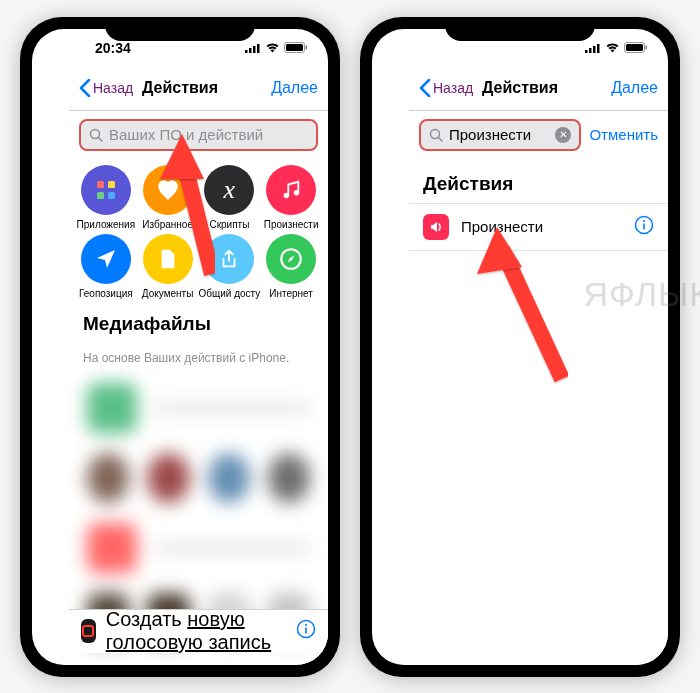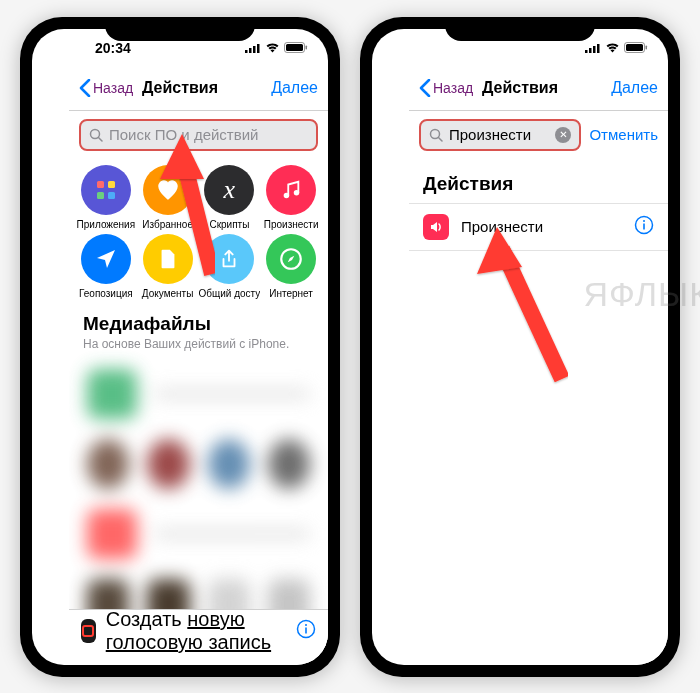--- a/index.html
+++ b/index.html
@@ -106,21 +106,21 @@
   .cat-row { display: flex; justify-content: space-around; margin-bottom: 4px;}
   .cat-item { width: 68px; text-align: center; }
   .cat-icon {
     width: 50px; height: 50px; border-radius: 50%; margin: 0 auto 4px;
     display: flex; align-items: center; justify-content: center;
     color: #fff; font-size: 22px;
   }
   .cat-label { font-size: 10px; color: #000; white-space: nowrap; overflow:hidden;}
   .sec-header { padding: 10px 14px 2px; }
   .sec-title { font-size: 19px; font-weight: 700; }
-  .sec-sub { font-size: 12px; color: #8e8e93; margin-top: 2px;}
+  .sec-sub { font-size: 12px; color: #8e8e93; margin-top: 16px;}
   .blur-area {
     margin-top: 6px;
     height: 240px;
     filter: blur(9px);
     opacity: 0.85;
   }
   .blur-row { display:flex; gap:18px; padding: 10px 18px; align-items:center;}
   .blur-sq { width:50px; height:50px; border-radius:10px; }
   .footer-item {
     position: absolute; bottom: 12px; left: 0; right: 0;
@@ -197,21 +197,21 @@
       <div class="nav-title">Действия</div>
       <div class="nav-right">Далее</div>
     </div>
 
     <div class="searchrow">
       <div class="searchbox">
         <svg width="14" height="14" viewBox="0 0 14 14">
             <circle cx="6" cy="6" r="4.5" stroke="#8e8e93" stroke-width="1.5" fill="none"></circle>
             <line x1="9.5" y1="9.5" x2="13" y2="13" stroke="#8e8e93" stroke-width="1.5" stroke-linecap="round"></line>
           </svg>
-        <span>Поиск ПО и действий</span>
+        <span>Ваших ПО и действий</span>
       </div>
     </div>
 
     <div class="content">
       <div class="cat-grid">
         <div class="cat-row">
           <div class="cat-item">
             <div class="cat-icon" style="background:#5856d6">
                 <svg width="24" height="24" viewBox="0 0 24 24">
                   <rect x="3" y="3" width="7" height="7" rx="1.5" fill="#ff6b6b"></rect>

